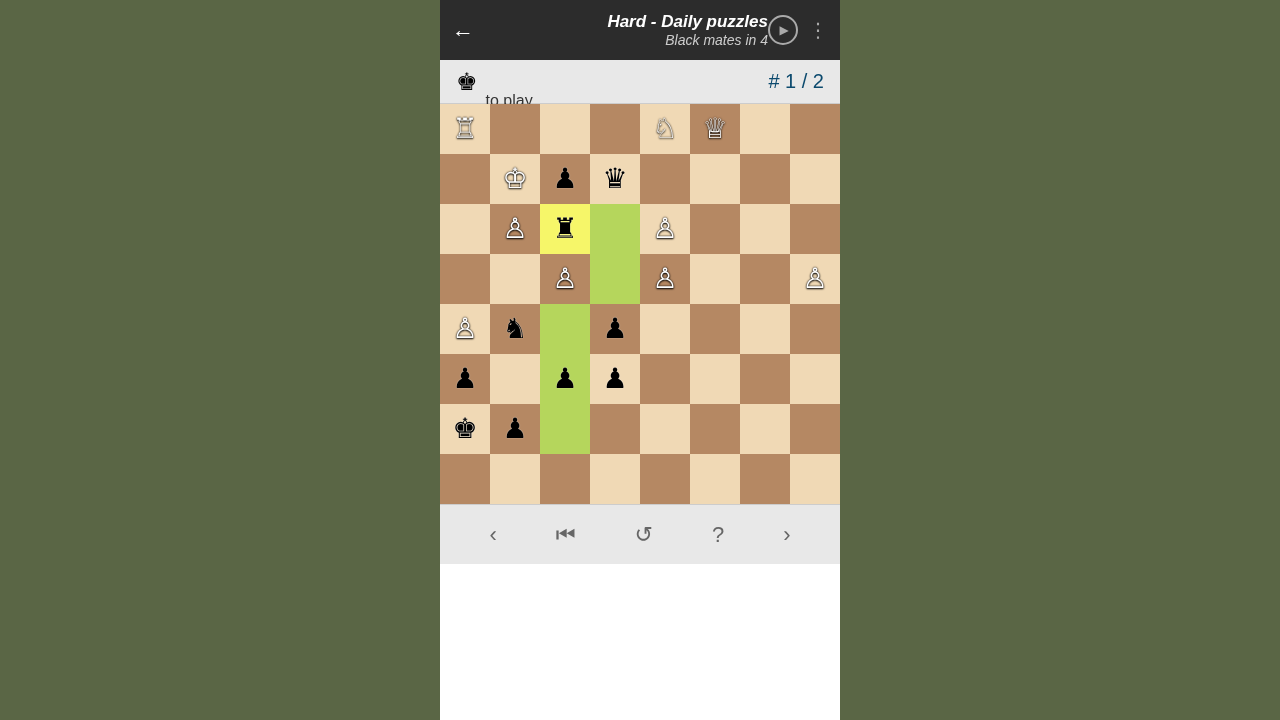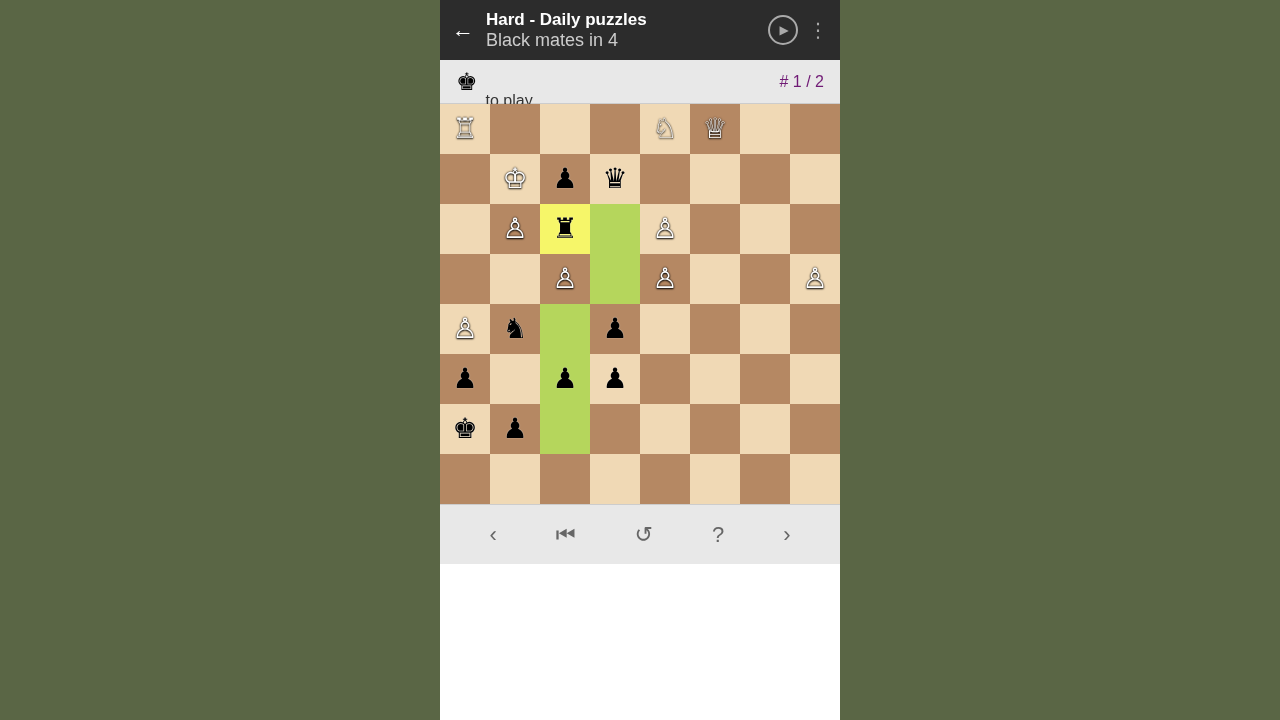--- a/index.html
+++ b/index.html
@@ -34,29 +34,30 @@
     .header-back {
       font-size: 22px;
       color: white;
       margin-right: 12px;
       cursor: pointer;
     }
     .header-title-area {
       flex: 1;
       display: flex;
       flex-direction: column;
-      align-items: flex-start;
+      align-items: flex-end;
+      font-style: italic;
     }
     .header-title {
       font-size: 17px;
       font-weight: bold;
       color: white;
     }
     .header-subtitle {
-      font-size: 18px;
+      font-size: 14px;
       color: #ccc;
     }
     .header-actions {
       display: flex;
       align-items: center;
       gap: 10px;
     }
     .play-btn {
       width: 30px;
       height: 30px;
@@ -98,22 +99,22 @@
     }
     .king-icon {
       font-size: 24px;
     }
     .to-play-text {
       font-size: 16px;
       color: #333;
       margin-top: 38px;
     }
     .puzzle-num {
-      font-size: 16px;
-      color: #701a75;
+      font-size: 20px;
+      color: #0c4a6e;
       font-weight: 500;
     }
 
     
     .board-container {
       flex: 1;
       display: flex;
       align-items: flex-start;
       justify-content: center;
       background: #e8e8e8;

